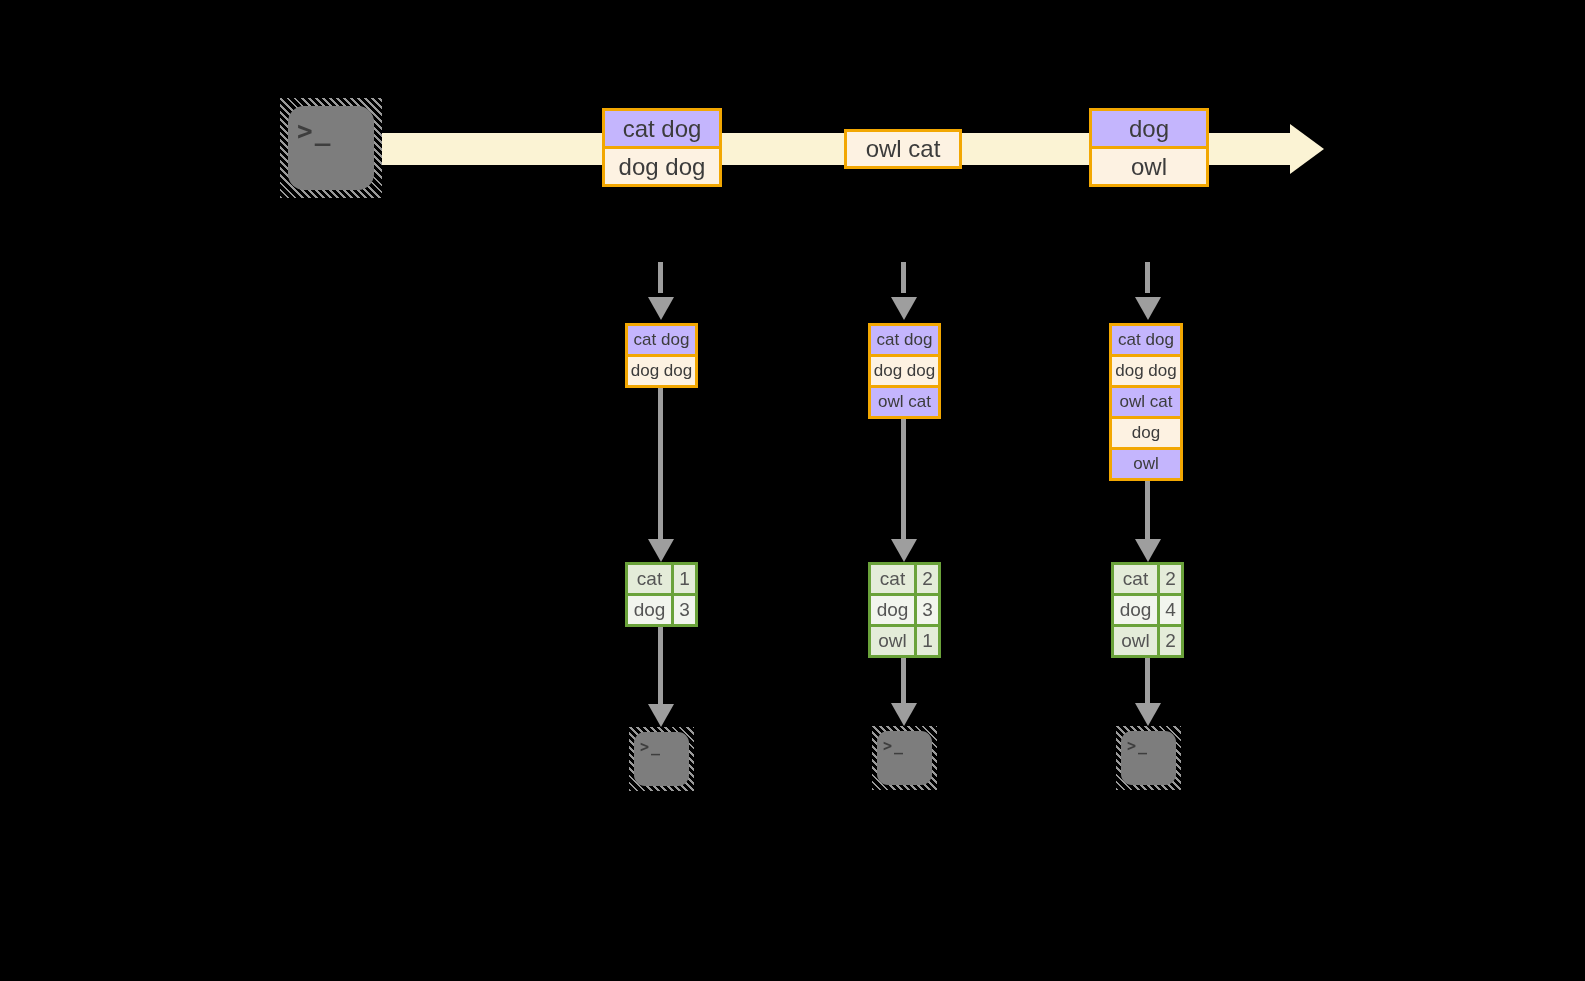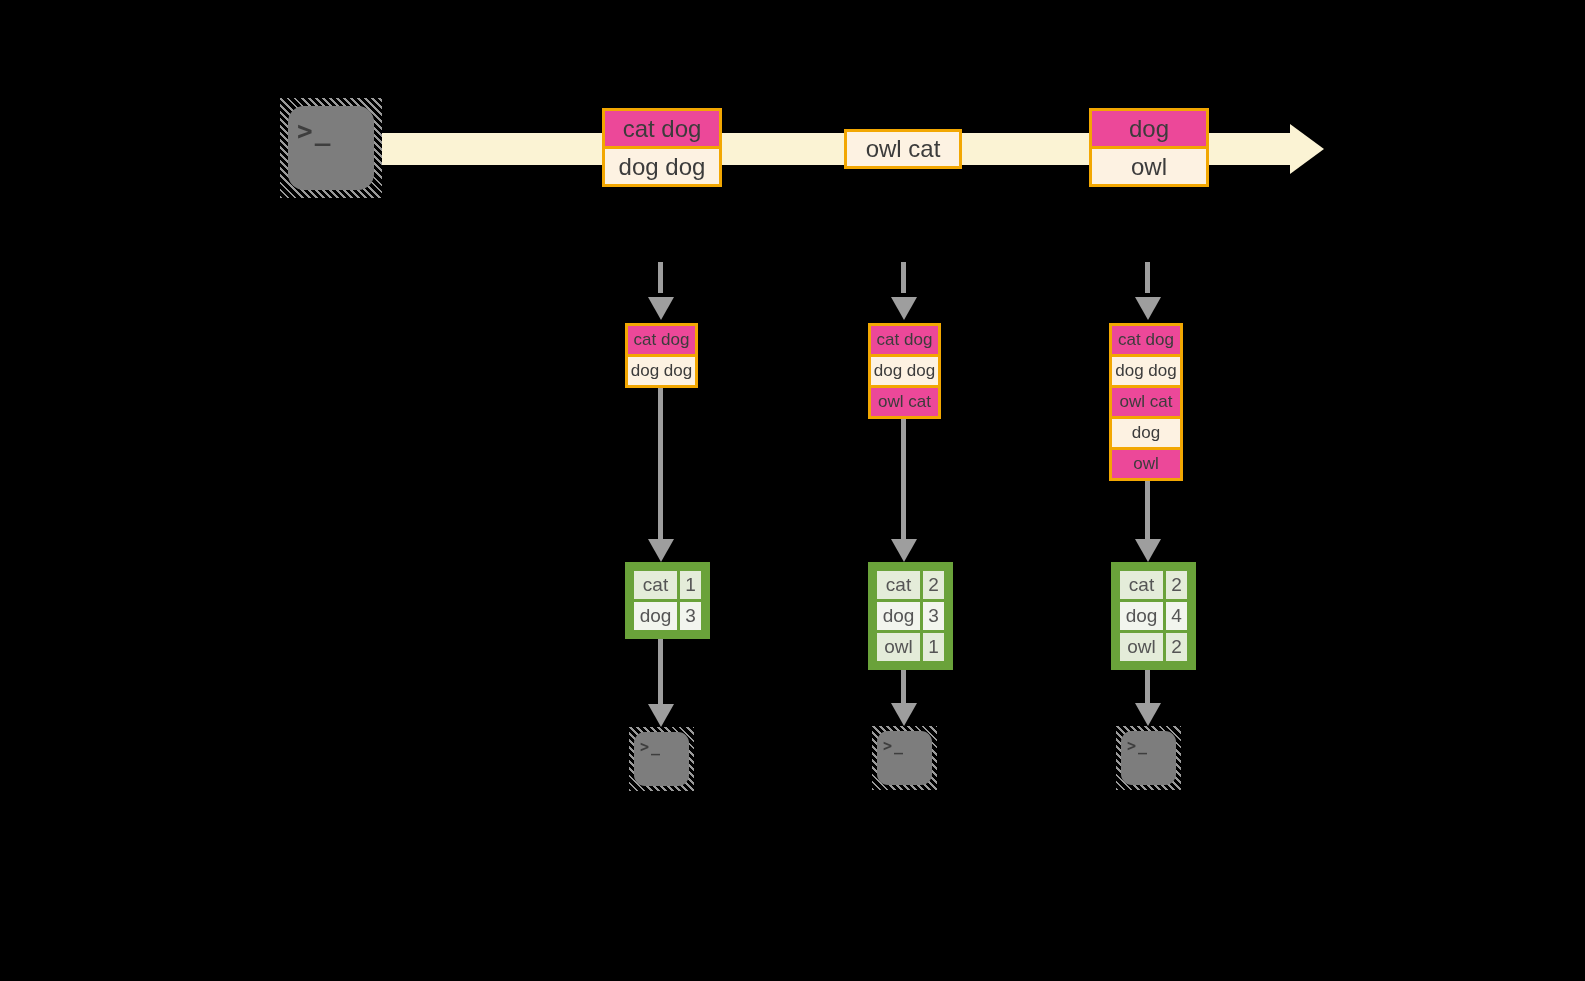--- a/index.html
+++ b/index.html
@@ -15,35 +15,35 @@
 
   
   .terminal{background:repeating-linear-gradient(45deg,#9a9a9a 0 2px,#000000 2px 5px);}
   .term-body{position:absolute;background:#7d7d7d;border-radius:16px;}
   .term-body.small{border-radius:11px;}
   .term-glyph{position:absolute;color:#3e3e3e;font-family:"DejaVu Sans Mono",monospace;font-weight:bold;letter-spacing:2px;}
 
   
   .obox{background:#f2a702;display:grid;gap:3px;padding:3px;}
   .obox .cell{display:flex;align-items:center;justify-content:center;color:#3c3c3c;}
-  .fill-dark{background:#ec4899;}
+  .fill-dark{background:#c4b5fd;}
   .fill-light{background:#fdf2e2;}
   .event-font{font-size:24px;}
   .buffer-font{font-size:17px;}
 
   
   .vline{width:5px;background:#9e9e9e;}
   .head-down{width:0;height:0;border-left:13px solid transparent;border-right:13px solid transparent;border-top:23px solid #9e9e9e;}
 
   
   .query-band{background:#ffffff;display:flex;align-items:center;justify-content:center;
     font-size:32px;color:#141414;letter-spacing:0.5px;}
 
   
-  .gtable{background:#6aa23a;display:grid;gap:3px;padding:9px;grid-template-columns:43px 21px;}
+  .gtable{background:#6aa23a;display:grid;gap:3px;padding:3px;grid-template-columns:43px 21px;}
   .gtable .cell{display:flex;align-items:center;justify-content:center;color:#555555;font-size:19px;}
   .g-dark{background:#e4ecd9;}
   .g-light{background:#f2f5ee;}
 
   .z1{z-index:1}.z2{z-index:2}.z3{z-index:3}.z5{z-index:5}.z6{z-index:6}.z7{z-index:7}
 </style>
 </head>
 <body>
 
 <div class="canvas">

